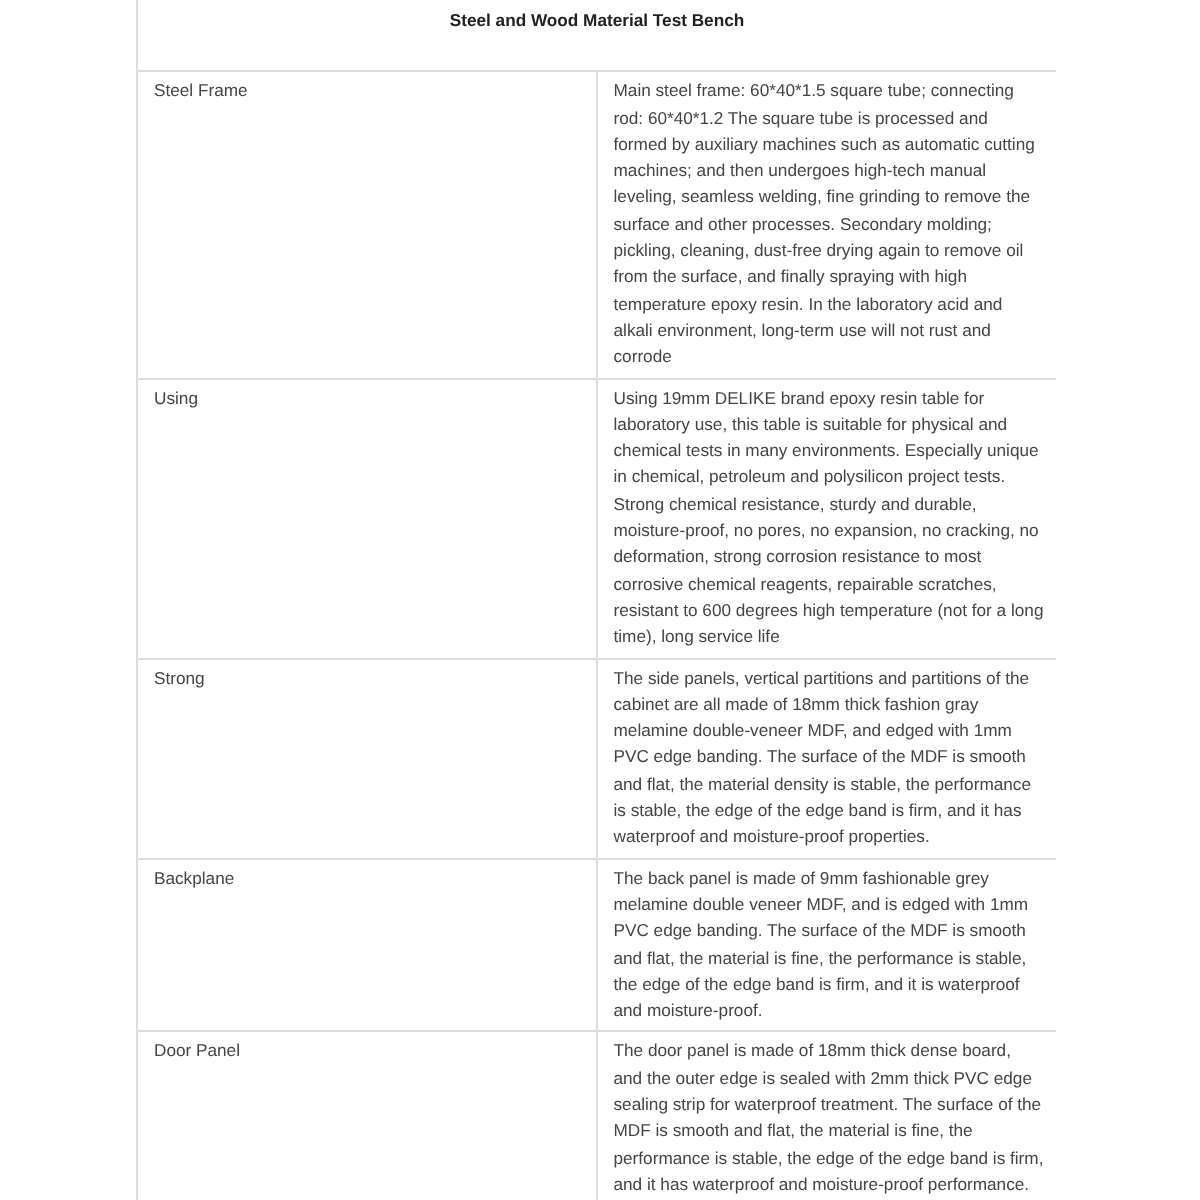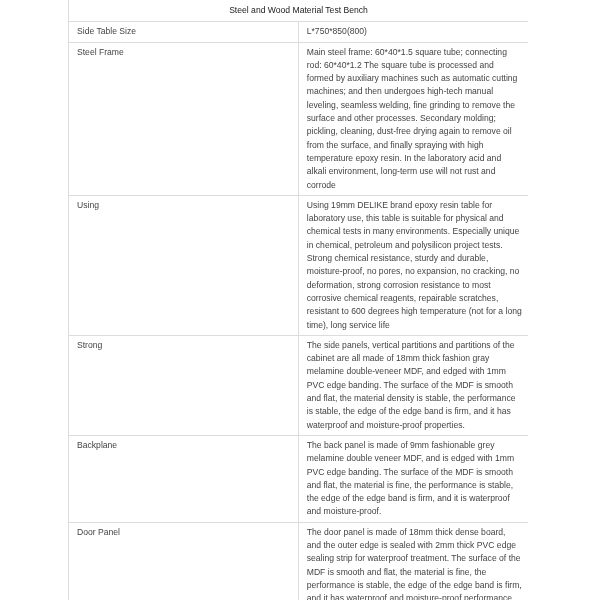--- a/index.html
+++ b/index.html
@@ -11,45 +11,41 @@
       font-size: 8.6px; line-height: 13.3px;
     }
     .spec-table td, .spec-table th {
       border-top: 1px solid #dcdcdc;
       border-bottom: 1px solid #dcdcdc;
       vertical-align: top;
       padding: 3px 8px 3px 8px;
     }
     .spec-table th {
       border-left: 1px solid #dcdcdc;
-      font-weight: normal; color: #222222; text-align: center;
-      padding-top: 4px; padding-bottom: 4px; height: 12px;
+      font-weight: bold; color: #222222; text-align: center;
+      padding-top: 4px; padding-bottom: 18px; height: 12px;
       border-top: none;
     }
     .spec-table td.label {
       width: 78px; border-left: 1px solid #dcdcdc; border-right: 1px solid #dcdcdc;
       color: #444444;
     }
     .spec-table td.value { color: #444444; padding-right: 6px; }
     .spec-table tr.short td { padding-top: 3px; padding-bottom: 3px; }
   </style>
 </head>
 <body>
 
 <table class="spec-table">
   <thead>
     <tr>
       <th colspan="2">Steel and Wood Material Test Bench</th>
     </tr>
   </thead>
   <tbody>
-    <tr class="short">
-      <td class="label">Side Table Size</td>
-      <td class="value">L*750*850(800)</td>
-    </tr>
     <tr>
       <td class="label">Steel Frame</td>
       <td class="value">Main steel frame: 60*40*1.5 square tube; connecting rod: 60*40*1.2 The square tube is processed and formed by auxiliary machines such as automatic cutting machines; and then undergoes high-tech manual leveling, seamless welding, fine grinding to remove the surface and other processes. Secondary molding; pickling, cleaning, dust-free drying again to remove oil from the surface, and finally spraying with high temperature epoxy resin. In the laboratory acid and alkali environment, long-term use will not rust and corrode</td>
     </tr>
     <tr>
       <td class="label">Using</td>
       <td class="value">Using 19mm DELIKE brand epoxy resin table for laboratory use, this table is suitable for physical and chemical tests in many environments. Especially unique in chemical, petroleum and polysilicon project tests. Strong chemical resistance, sturdy and durable, moisture-proof, no pores, no expansion, no cracking, no deformation, strong corrosion resistance to most corrosive chemical reagents, repairable scratches, resistant to 600 degrees high temperature (not for a long time), long service life</td>
     </tr>
     <tr>
       <td class="label">Strong</td>

